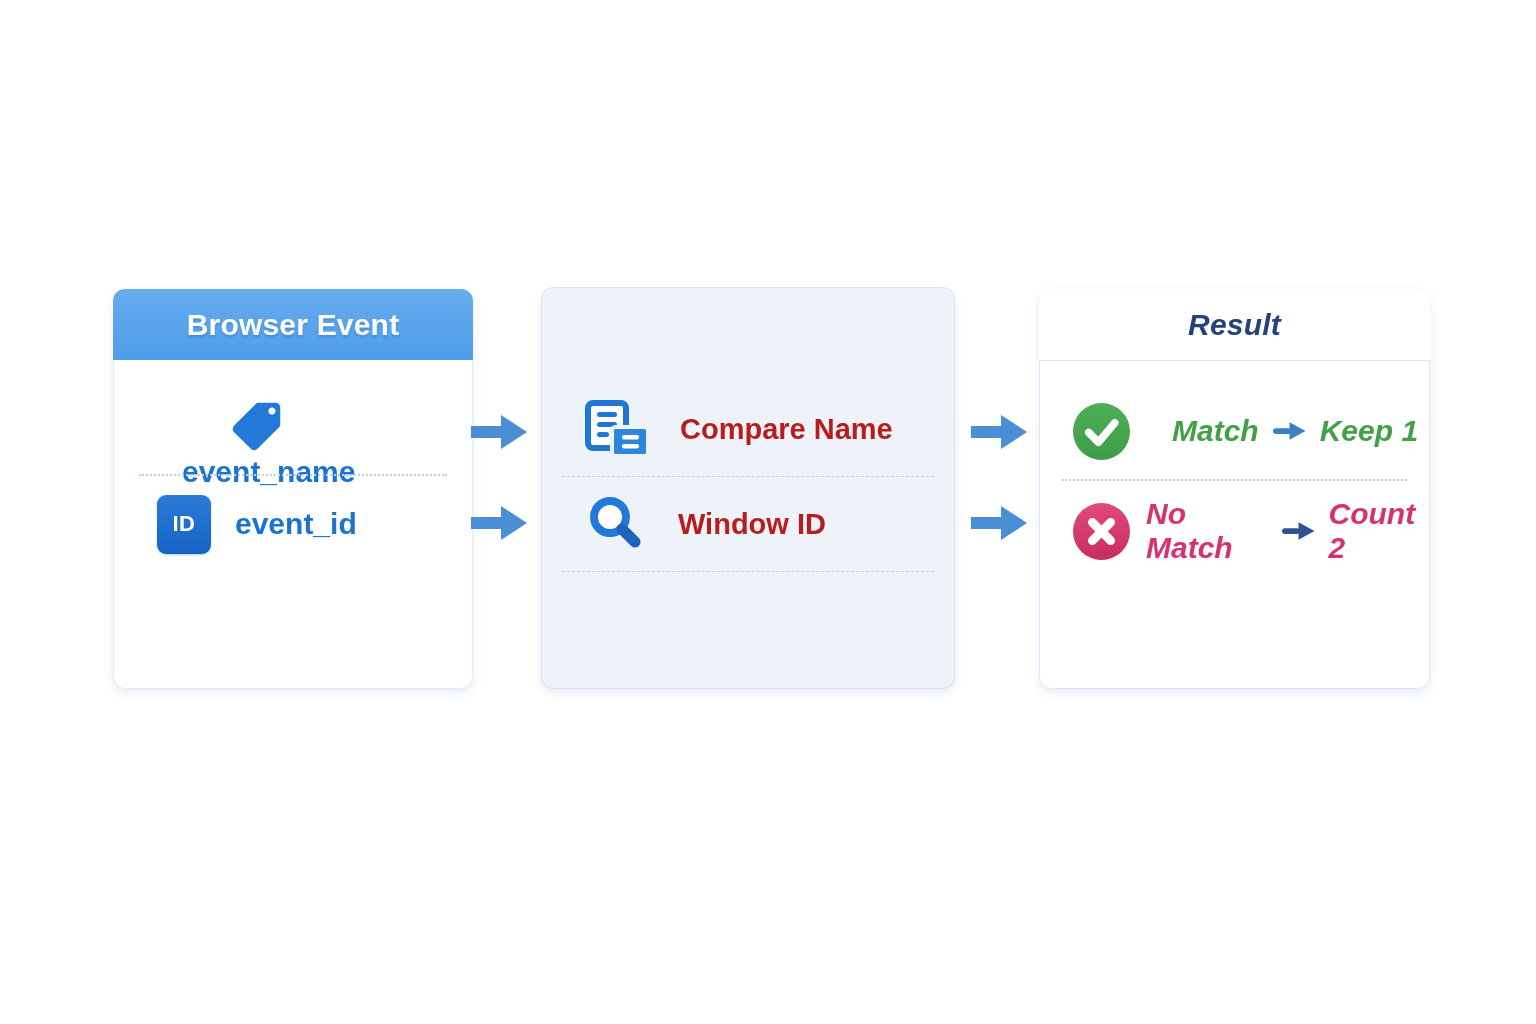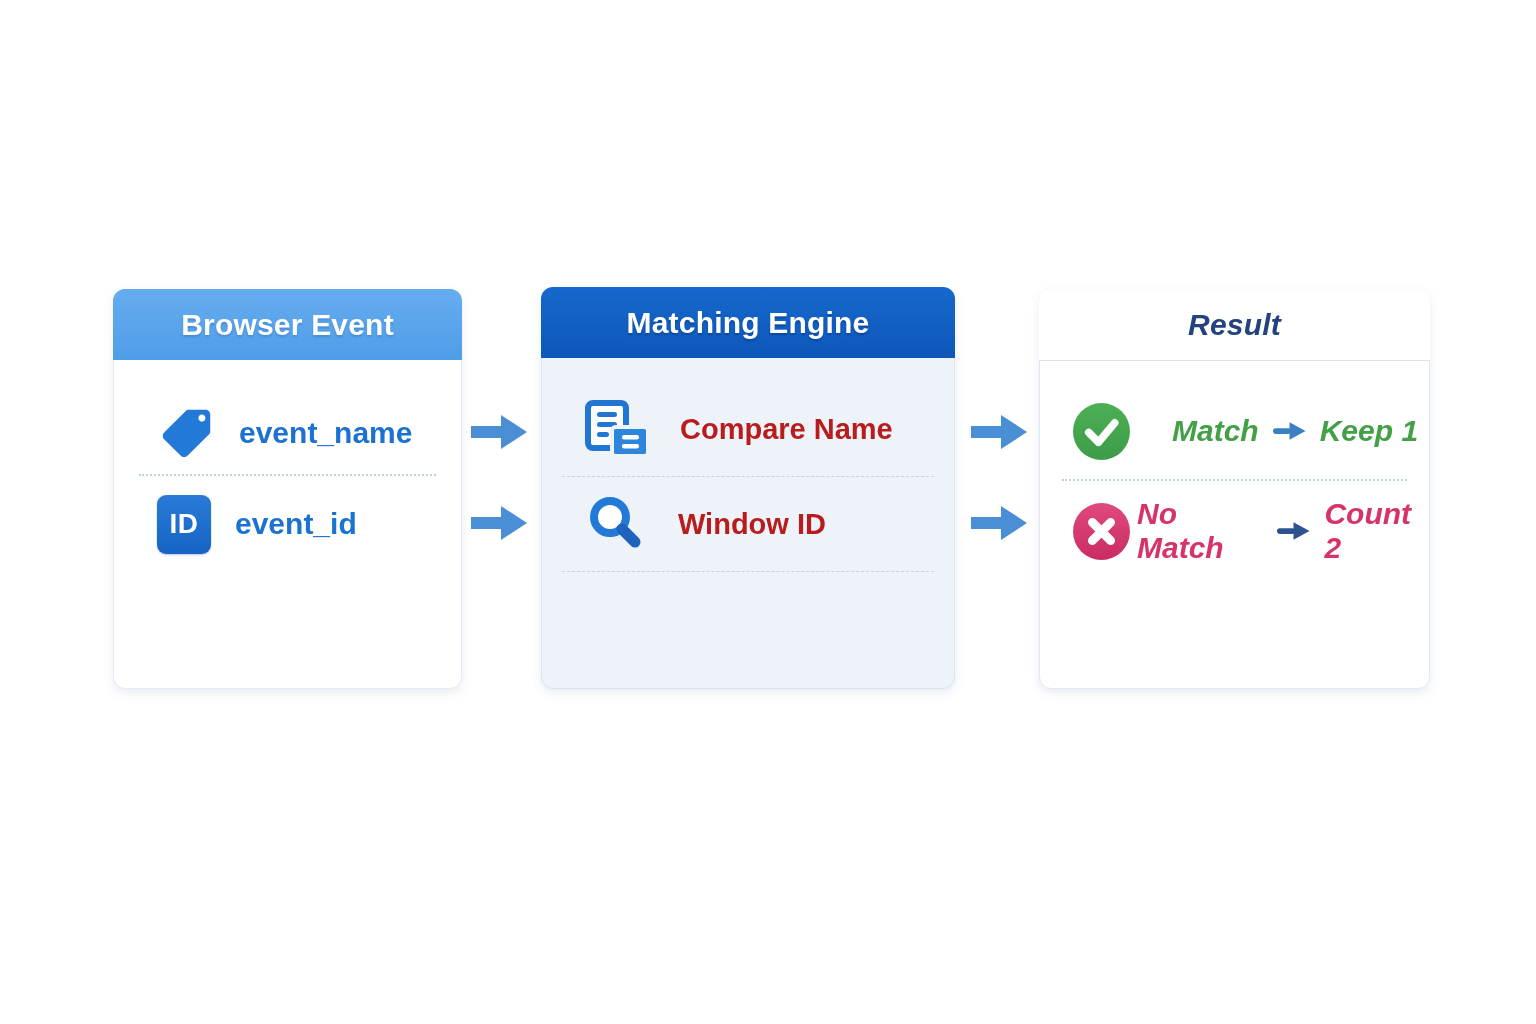--- a/index.html
+++ b/index.html
@@ -4,21 +4,21 @@
 <style>
   html, body { margin:0; padding:0; background:#ffffff; }
   .canvas {
     position:relative; width:1536px; height:1024px; background:#ffffff;
     font-family:"Liberation Sans", sans-serif; overflow:hidden;
   }
   .panel {
     position:absolute; border-radius:12px;
     box-shadow:0 4px 10px rgba(110,140,180,0.16);
   }
-  .panel-left  { left:113px; top:289px; width:347px; height:398px; background:#ffffff; border:1px solid #E3EAF3; }
+  .panel-left  { left:113px; top:289px; width:347px; height:398px; background:#ffffff; border:1px solid #E3EAF3;padding-left:11px; }
   .panel-mid   { left:541px; top:287px; width:412px; height:400px; background:#EEF3F9; border:1px solid #D9E3F0; }
   .panel-right { left:1039px; top:289px; width:389px; height:398px; background:#ffffff; border:1px solid #E0E8F2;font-style:italic; }
 
   .hdr {
     position:absolute; left:-1px; top:-1px; right:-1px; height:71px;
     border-radius:12px 12px 0 0; display:flex; align-items:center; justify-content:center;
     font-weight:bold; font-size:30px; color:#ffffff; letter-spacing:0.2px;
   }
   .hdr-light { background:linear-gradient(#66ACEF,#4F9DE8); text-shadow:0 2px 2px rgba(30,70,140,0.25); }
   .hdr-dark  { background:linear-gradient(#1668CC,#0E57BB); text-shadow:0 2px 2px rgba(8,35,90,0.35); }
@@ -42,36 +42,36 @@
   .divider-dashed-mid {
     position:absolute; left:20px; right:20px; height:0;
     border-top:1px dashed #C2D3E6;
   }
 
   .flow-arrow { position:absolute; width:58px; height:40px; }
 
   .id-badge {
     width:54px; height:59px; border-radius:9px;
     background:linear-gradient(#2A7BD8,#1564C4);
-    color:#ffffff; font-weight:bold; font-size:28px; letter-spacing:0.5px;
+    color:#ffffff; font-weight:bold; font-size:22px; letter-spacing:0.5px;
     display:flex; align-items:center; justify-content:center;
     box-shadow:0 1px 2px rgba(20,70,150,0.3);
   }
 </style>
 </head>
 <body>
 
 <div class="canvas">
 
   <section class="panel panel-left">
     <header class="hdr hdr-light">
       <span>Browser Event</span>
     </header>
 
-    <div class="row" style="left:44px; top:108px;">
+    <div class="row" style="left:44px; top:108px;flex-direction:column;">
       <span class="icn">
         <svg width="57" height="57" viewBox="0 0 24 24">
           <path transform="translate(24,0) scale(-1,1)" d="M21.41 11.58l-9-9C12.05 2.22 11.55 2 11 2H4c-1.1 0-2 .9-2 2v7c0 .55.22 1.05.59 1.42l9 9c.36.36.86.58 1.41.58.55 0 1.05-.22 1.41-.59l7-7c.37-.36.59-.86.59-1.41 0-.55-.23-1.06-.59-1.42zM5.5 7C4.67 7 4 6.33 4 5.5S4.67 4 5.5 4 7 4.67 7 5.5 6.33 7 5.5 7z" fill="#2379D8"></path>
         </svg>
       </span>
       <span class="lbl-event">event_name</span>
     </div>
 
     <div class="divider-dotted" style="top:184px;"></div>
 
@@ -84,23 +84,20 @@
   </section>
 
   <svg class="flow-arrow" style="left:471px; top:412px;" viewBox="0 0 58 40">
     <polygon points="0,14 30,14 30,3 56,20 30,37 30,26 0,26" fill="#4A8FD5"></polygon>
   </svg>
   <svg class="flow-arrow" style="left:471px; top:503px;" viewBox="0 0 58 40">
     <polygon points="0,14 30,14 30,3 56,20 30,37 30,26 0,26" fill="#4A8FD5"></polygon>
   </svg>
 
   <section class="panel panel-mid">
-    <header class="hdr hdr-dark">
-      <span>Matching Engine</span>
-    </header>
 
     <div class="row" style="left:42px; top:106px;">
       <span class="icn">
         <svg width="66" height="60" viewBox="0 0 66 60">
           <rect x="4" y="4" width="38" height="45" rx="5" fill="#ffffff" stroke="#2176D2" stroke-width="6"></rect>
           <rect x="13" y="13" width="20" height="5" rx="2.5" fill="#2176D2"></rect>
           <rect x="13" y="23" width="20" height="5" rx="2.5" fill="#2176D2"></rect>
           <rect x="13" y="33" width="12" height="5" rx="2.5" fill="#2176D2"></rect>
           <rect x="28" y="28" width="36" height="29" rx="3.5" fill="#2E86DC" stroke="#EEF3F9" stroke-width="4"></rect>
           <rect x="38" y="36" width="17" height="4.5" rx="2" fill="#ffffff"></rect>
@@ -171,21 +168,21 @@
           <defs>
             <linearGradient id="pg1" x1="0" y1="0" x2="0" y2="1">
               <stop offset="0" stop-color="#E04A7E"></stop>
                 <stop offset="1" stop-color="#C92B62"></stop>
             </linearGradient>
           </defs>
           <circle cx="28" cy="28" r="28" fill="url(#pg1)"></circle>
           <path d="M19 19 L37 37 M37 19 L19 37" stroke="#ffffff" stroke-width="8.5" stroke-linecap="round"></path>
         </svg>
       </span>
-      <span class="result-text" style="margin-left:7px;">
+      <span class="result-text" style="margin-left:16px;">
         <span class="txt-pink">No Match</span>
         <span class="mini-arrow">
           <svg width="37" height="24" viewBox="0 0 37 24">
             <rect x="2" y="9.3" width="18" height="5.6" rx="2.8" fill="#2E5290"></rect>
             <polygon points="18.5,3.2 34.5,12 18.5,20.8" fill="#2E5290"></polygon>
           </svg>
         </span>
         <span class="txt-pink">Count 2</span>
       </span>
     </div>

